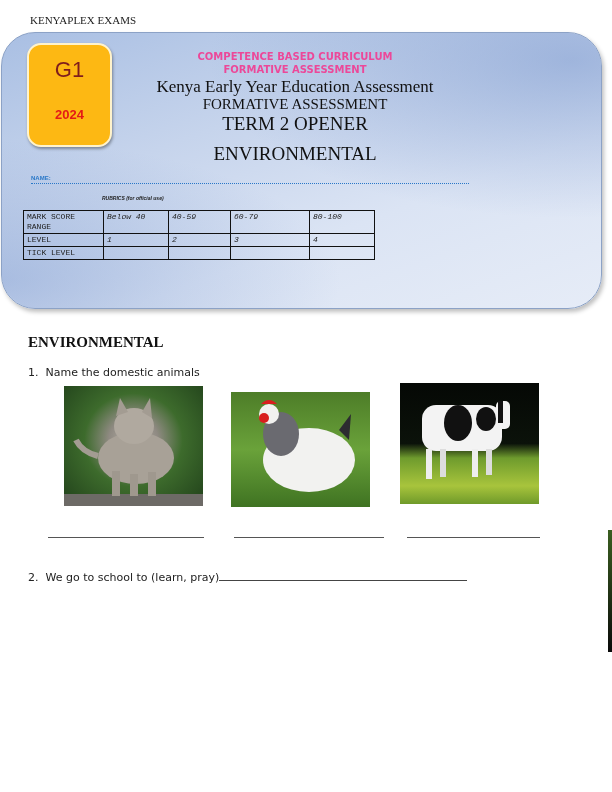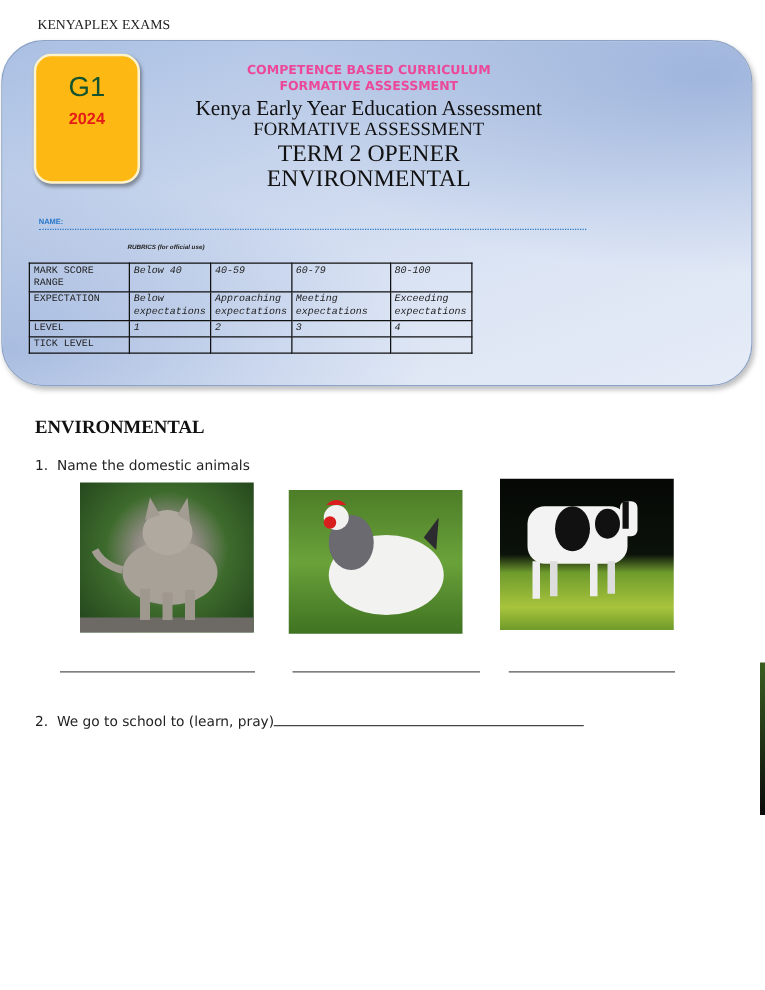--- a/index.html
+++ b/index.html
@@ -25,36 +25,36 @@
                 radial-gradient(ellipse at 0% 90%, rgba(120,150,205,0.45) 0%, rgba(120,150,205,0) 40%);
   }
   .badge {
     position: absolute; left: 27px; top: 43px; width: 81px; height: 100px;
     background: #fdb813; border-radius: 14px;
     border: 2px solid #fff3cc; box-shadow: 1px 2px 3px rgba(0,0,0,0.35);
     text-align: center; z-index: 2;
   }
   .badge .grade {
     display: block; margin-top: 12px; font-family: "Liberation Sans", sans-serif;
-    font-size: 22px; color: #14532d;
+    font-size: 22px; color: #7f1d1d;
   }
   .badge .year {
-    display: block; margin-top: 4px; font-family: "Liberation Sans", sans-serif;
+    display: block; margin-top: 24px; font-family: "Liberation Sans", sans-serif;
     font-size: 13px; font-weight: bold; color: #e41b17;
   }
   .titles {
     position: absolute; left: 140px; top: 52px; width: 310px; text-align: center; z-index: 2;
     line-height: 1;
   }
   .t1, .t2 { font-family: "DejaVu Sans", sans-serif; font-weight: bold; font-size: 10px; color: #ec4899; }
   .t1 { display:block; margin-bottom: 3px; }
   .t2 { display:block; margin-bottom: 3px; }
   .t3 { display:block; font-size: 17px; margin-bottom: 2px; text-align: center; }
   .t4 { display:block; font-size: 15px; margin-bottom: 2px; }
-  .t5 { display:block; font-size: 19px; margin-bottom: 1px; }
+  .t5 { display:block; font-size: 19px; margin-bottom: 11px; }
   .t6 { display:block; font-size: 19px; }
   .name-row {
     position: absolute; left: 31px; top: 175px; width: 438px; z-index: 2;
     font-family: "Liberation Sans", sans-serif; font-size: 6px; font-weight: bold; color: #2a78c8;
     border-bottom: 1px dotted #2a78c8; height: 8px;
   }
   .rubrics-label {
     position: absolute; left: 102px; top: 195px; z-index: 2;
     font-family: "Liberation Sans", sans-serif; font-size: 5px; font-weight: bold; font-style: italic; color: #222;
   }
@@ -121,27 +121,20 @@
 <div class="rubrics-label">RUBRICS (for official use)</div>
 
 <table class="rubric">
   <tbody>
       <tr>
     <td class="rowhead">MARK SCORE RANGE</td>
     <td class="c1">Below 40</td>
     <td class="c2">40-59</td>
     <td class="c3">60-79</td>
     <td class="c4">80-100</td>
-  </tr>
-  <tr>
-    <td class="rowhead">EXPECTATION</td>
-    <td class="c1">Below expectations</td>
-    <td class="c2">Approaching expectations</td>
-    <td class="c3">Meeting expectations</td>
-    <td class="c4">Exceeding expectations</td>
   </tr>
   <tr>
     <td class="rowhead">LEVEL</td>
     <td class="c1">1</td>
     <td class="c2">2</td>
     <td class="c3">3</td>
     <td class="c4">4</td>
   </tr>
   <tr>
     <td class="rowhead">TICK LEVEL</td>

